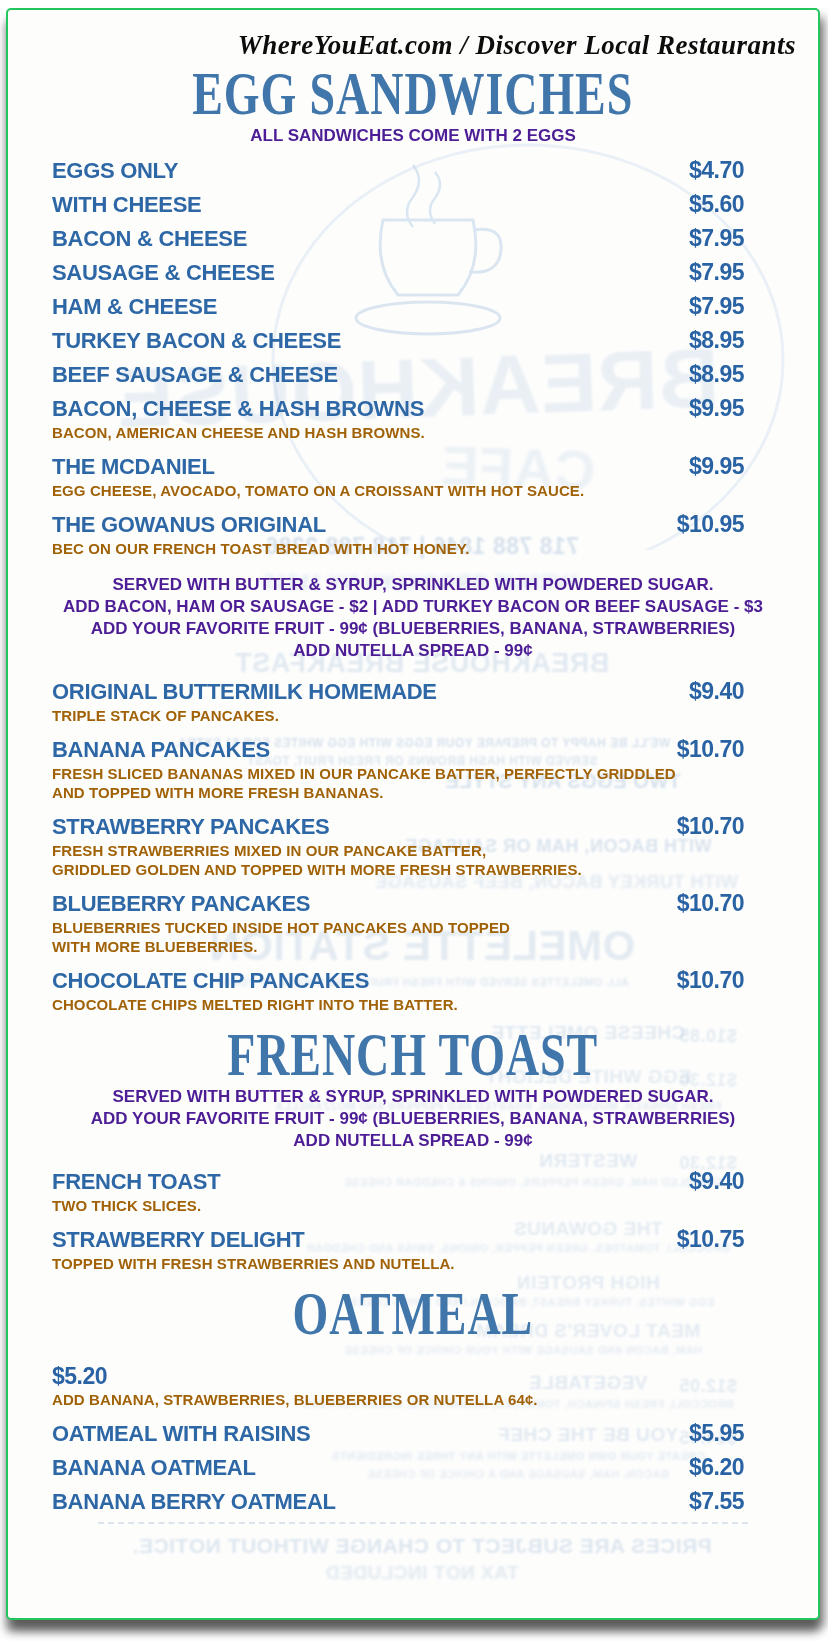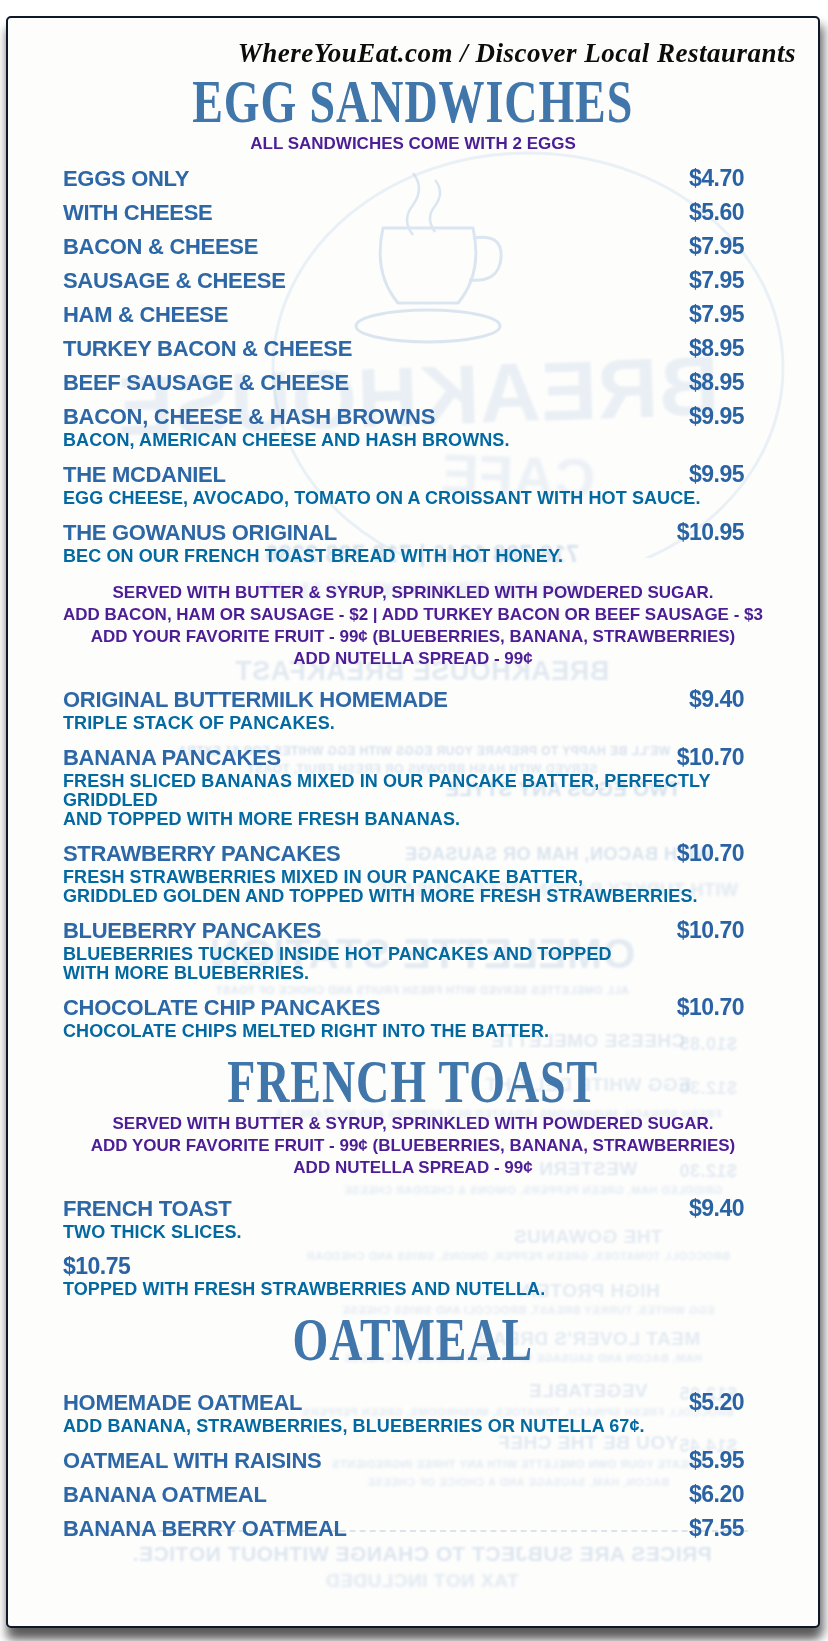--- a/index.html
+++ b/index.html
@@ -1,43 +1,43 @@
 <!DOCTYPE html>
 <html><head>
 <meta charset="utf-8">
 <style>
   html,body{margin:0;padding:0;background:#ffffff;}
   #stage{position:relative;width:828px;height:1641px;background:#fff;overflow:hidden;
          font-family:"Liberation Sans",sans-serif;}
   #paper{position:absolute;left:6px;top:8px;width:810px;height:1608px;background:#fdfdfc;
-         border:2px solid #0f172a;border-radius:5px;overflow:hidden;
-         box-shadow:0 12px 10px rgba(0,0,0,.5),6px 8px 10px rgba(0,0,0,.3);margin-top:8px;}
+         border:2px solid #22c55e;border-radius:5px;overflow:hidden;
+         box-shadow:0 12px 10px rgba(0,0,0,.5),6px 8px 10px rgba(0,0,0,.3);}
   
   #ghost-layer{position:absolute;inset:0;pointer-events:none;}
   .ghost{position:absolute;color:#7ea3c8;font-weight:bold;transform:scaleX(-1);
          white-space:nowrap;overflow:visible;letter-spacing:.5px;}
   .ghost.dashes{border-top:2px dashed #9db8d4;height:0;}
   
   #content{position:relative;z-index:2;}
   .site-header{padding:20px 22px 0 0;text-align:right;
         font-family:"Liberation Serif",serif;font-style:italic;font-weight:bold;
         font-size:27px;color:#0c0c0c;letter-spacing:.5px;}
   .section-title{text-align:center;color:#4176ab;font-family:"Liberation Serif",serif;
         font-weight:bold;font-size:50px;line-height:54px;margin:0;}
   .section-title .cond{display:inline-block;transform:scale(.92,1.22);transform-origin:center 60%;
         letter-spacing:1px;}
   .notes{text-align:center;color:#4c1d95;font-weight:bold;font-size:17px;line-height:22px;
         margin-top:4px;}
-  .items{padding:0 74px 0 55px;}
+  .items{padding:0 74px 0 44px;}
   .item{margin-bottom:7px;}
   .item.hasdesc{margin-bottom:11px;}
   .irow{display:flex;justify-content:space-between;align-items:baseline;}
   .iname{color:#2d67a6;font-weight:bold;font-size:22px;line-height:26px;letter-spacing:-.3px;}
   .iprice{color:#2a63a4;font-weight:bold;font-size:23px;line-height:26px;letter-spacing:-.5px;}
-  .idesc{color:#0369a1;font-weight:bold;font-size:18px;line-height:19px;letter-spacing:.1px;
+  .idesc{color:#a16207;font-weight:bold;font-size:15px;line-height:19px;letter-spacing:.1px;
         white-space:pre-line;margin-top:1px;}
   section{margin-top:0;}
 </style>
 </head>
 <body>
 
 <div id="stage">
   <div id="paper">
 
     <div id="ghost-layer">
@@ -225,35 +225,35 @@
             <div class="items" style="margin-top: 16px;">
               <div class="item hasdesc">
                 <div class="irow">
                   <span class="iname">FRENCH TOAST</span>
                   <span class="iprice">$9.40</span>
                 </div>
                 <div class="idesc">TWO THICK SLICES.</div>
               </div>
               <div class="item hasdesc">
                 <div class="irow">
+                  <span class="iname">STRAWBERRY DELIGHT</span>
                   <span class="iprice">$10.75</span>
                 </div>
                 <div class="idesc">TOPPED WITH FRESH STRAWBERRIES AND NUTELLA.</div>
               </div>
             </div>
           </section>
           <section style="margin-top: 14px;">
             <h2 class="section-title"><span class="cond">OATMEAL</span></h2>
             <div class="items" style="margin-top: 22px;">
               <div class="item hasdesc">
                 <div class="irow">
-                  <span class="iname">HOMEMADE OATMEAL</span>
                   <span class="iprice">$5.20</span>
                 </div>
-                <div class="idesc">ADD BANANA, STRAWBERRIES, BLUEBERRIES OR NUTELLA 67¢.</div>
+                <div class="idesc">ADD BANANA, STRAWBERRIES, BLUEBERRIES OR NUTELLA 64¢.</div>
               </div>
               <div class="item">
                 <div class="irow">
                   <span class="iname">OATMEAL WITH RAISINS</span>
                   <span class="iprice">$5.95</span>
                 </div>
               </div>
               <div class="item">
                 <div class="irow">
                   <span class="iname">BANANA OATMEAL</span>

